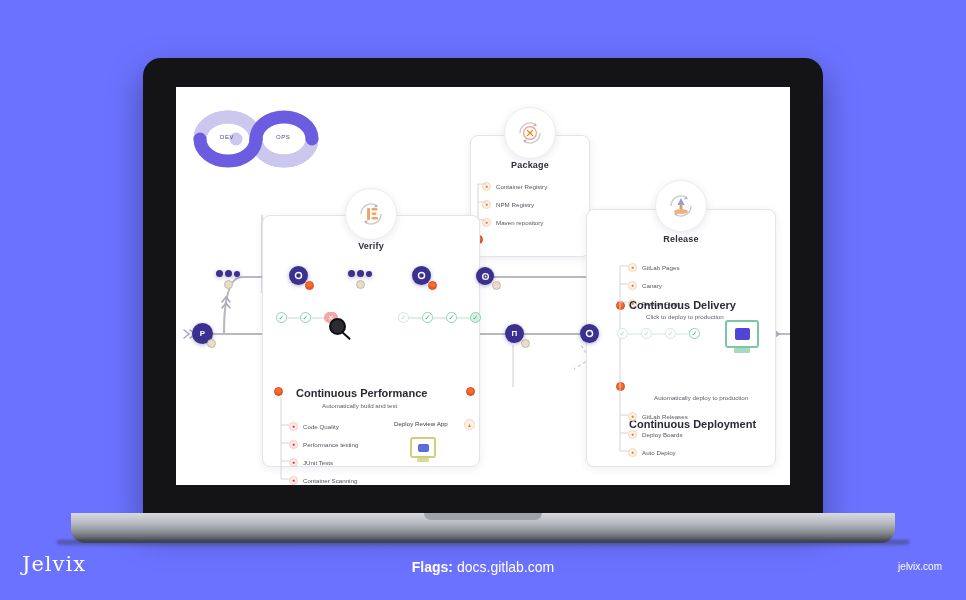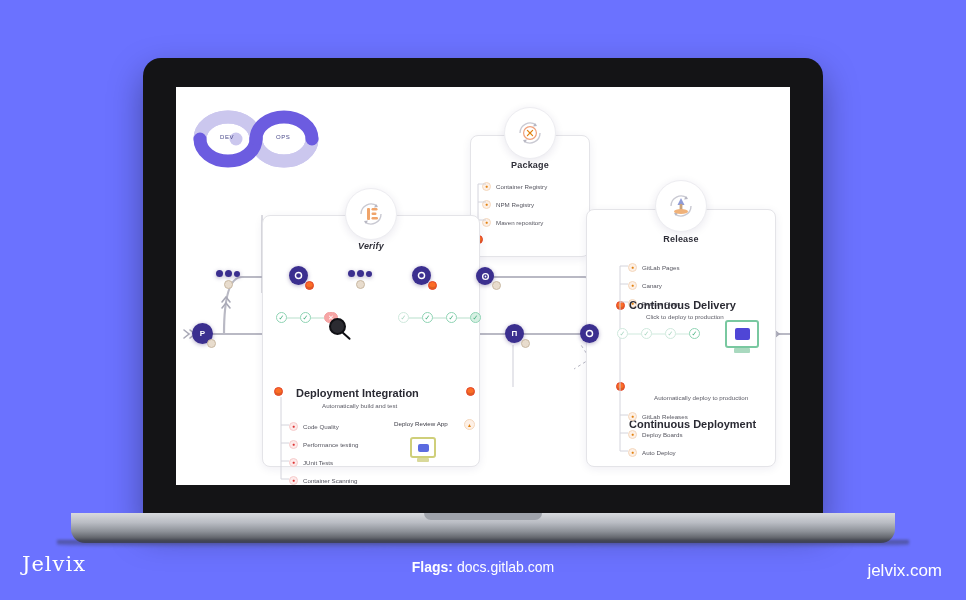--- a/index.html
+++ b/index.html
@@ -132,21 +132,21 @@
   #brand-left {
     position:absolute; left:22px; top:552px;
     font-family:"DejaVu Serif", serif; font-size:21px; color:#fff; letter-spacing:1px;
   }
   #source-line {
     position:absolute; left:0; right:0; top:559px; text-align:center;
     color:#fff; font-size:14px;
   }
   #source-line b { font-weight:bold; }
   #brand-right {
-    position:absolute; right:24px; top:561px; color:#fff; font-size:17px;
+    position:absolute; right:24px; top:561px; color:#fff; font-size:10px;
   }
 </style>
 </head>
 <body>
 
 <div id="laptop">
   <div id="laptop-lid"></div>
 
   <div id="laptop-screen">
     <div id="diagram">
@@ -241,21 +241,21 @@
           <path d="M7 17a10 10 0 0 1 16 -8" fill="none" stroke="#c9c9d2" stroke-width="1.4"></path>
           <path d="M27 17a10 10 0 0 1 -16 8" fill="none" stroke="#c9c9d2" stroke-width="1.4"></path>
           <path d="M22 7 l2 3 -4 .6 z" fill="#b7b7c3"></path>
           <path d="M12 27 l-2 -3 4 -.6 z" fill="#b7b7c3"></path>
           <rect x="13" y="11" width="3" height="12" rx="1" fill="#f0a46a"></rect>
           <rect x="17.5" y="11" width="6" height="2.4" rx="1.2" fill="#f0a46a"></rect>
           <rect x="17.5" y="15.5" width="5" height="2.4" rx="1.2" fill="#f0a46a"></rect>
           <rect x="17.5" y="20" width="6.5" height="2.4" rx="1.2" fill="#f0a46a"></rect>
         </svg>
       </div>
-      <div class="stage-title" style="left:135px; top:154px;font-style:italic;">Verify</div>
+      <div class="stage-title" style="left:135px; top:154px;">Verify</div>
 
       <div class="stage-card" style="left:410px; top:122px; width:190px; height:258px;"></div>
       <div class="stage-icon" style="left:479px; top:93px;">
         <svg width="34" height="34" viewBox="0 0 34 34">
           <path d="M7 17a10 10 0 0 1 16 -8" fill="none" stroke="#c9c9d2" stroke-width="1.4"></path>
           <path d="M27 17a10 10 0 0 1 -16 8" fill="none" stroke="#c9c9d2" stroke-width="1.4"></path>
           <path d="M22 7 l2 3 -4 .6 z" fill="#b7b7c3"></path>
           <path d="M12 27 l-2 -3 4 -.6 z" fill="#b7b7c3"></path>
           <path d="M17 9 l3.5 7 -7 0 z" fill="#8f9bd6"></path>
           <rect x="15.6" y="15" width="2.8" height="6" fill="#c9a27a"></rect>
@@ -303,21 +303,21 @@
       </div>
 
       <svg class="layer" viewBox="0 0 614 398">
         <g stroke="#d4d4dc" stroke-width="1" fill="none">
           <path d="M444 179 L452 179 M444 197 L452 197 M444 215 L452 215"></path>
           <path d="M444 179 L444 300"></path>
           <path d="M444 328 L452 328 M444 346 L452 346 M444 364 L452 364 M444 300 L444 364"></path>
         </g>
       </svg>
 
-      <div class="big-label" style="left:120px; top:300px;">Deployment Integration</div>
+      <div class="big-label" style="left:120px; top:300px;">Continuous Performance</div>
       <div class="sub-label" style="left:146px; top:315px;">Automatically build and test</div>
       <span class="fox" style="left:98px; top:300px;"></span>
       <span class="fox" style="left:290px; top:300px;"></span>
 
       <div class="feat-list" style="left:113px; top:332px;">
         <div class="feat-row">
           <span class="feat-bullet ci">●</span>
           <span class="feat-label">Code Quality</span>
         </div>
         <div class="feat-row">

